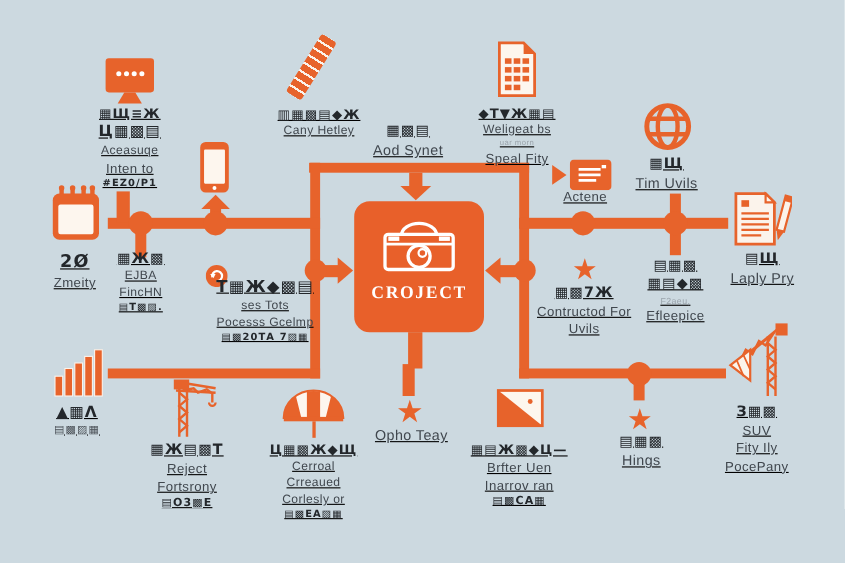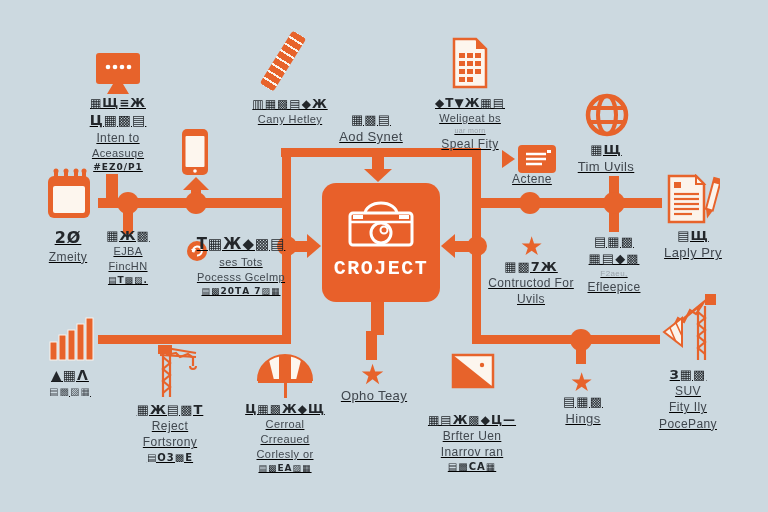--- a/index.html
+++ b/index.html
@@ -14,22 +14,22 @@
   .col div{margin-bottom:2px;}
   .g{font-family:"DejaVu Sans",sans-serif;font-weight:700;color:#23272B;letter-spacing:1px;}
   .g2{font-family:"DejaVu Sans",sans-serif;font-weight:700;color:#4A5056;letter-spacing:1px;}
   .t{color:#40474E;letter-spacing:.4px;}
   .lt{color:#9AA3AB;letter-spacing:.4px;}
   .f7{font-size:7px}.f8{font-size:8px}.f9{font-size:9px}.f10{font-size:10px}.f11{font-size:11px}
   .f12{font-size:12px}.f13{font-size:13px}.f14{font-size:14px}.f15{font-size:15px}.f16{font-size:16px}
   .abs{position:absolute;}
   .centerbox{position:absolute;left:322px;top:183px;width:118px;height:119px;border-radius:14px;
              background:#E8602A;text-align:center;}
-  .centerbox .title{color:#fff;font-weight:700;font-size:20px;letter-spacing:1.5px;
-                    font-family:Liberation Mono, monospace;margin-top:4px;}
+  .centerbox .title{color:#fff;font-weight:700;font-size:16px;letter-spacing:1.5px;
+                    font-family:Liberation Serif, serif;margin-top:4px;}
   .ruler{position:absolute;left:275px;top:30px;width:16px;height:62px;border-radius:3px;
          background:repeating-linear-gradient(to bottom,#E7632B 0 6px,#FBF3EB 6px 8px);
          transform:rotate(32deg);}
 </style>
 </head>
 <body>
 
 <div class="stage">
 
   <div class="ln" style="left:281px;top:148px;width:200px;height:9px"></div>
@@ -227,38 +227,38 @@
       <path d="M44,16 L36,28 L30,24 L24,36 L18,32 L12,44"></path>
     </g>
     <rect x="45" y="8" width="11" height="11" fill="#E7632B"></rect>
     <path d="M4,46 L22,32 L22,60 Z" fill="#FBF3EB" stroke="#E7632B" stroke-width="2"></path>
     <path d="M10,42 L16,56 M16,37 L22,50" stroke="#E7632B" stroke-width="1.6"></path>
   </svg>
 
   <div class="col" style="left:43px;top:96px">
     <div class="g f12">▦Щ≡Ж</div>
     <div class="g f14">Ц▦▩▤</div>
+    <div class="t f11">Aceasuqe</div>
     <div class="t f12">Inten to</div>
-    <div class="t f11">Aceasuqe</div>
     <div class="g f9">#EZ0/P1</div>
   </div>
 
   <div class="col" style="left:-7px;top:229px">
     <div class="g f16">2Ø</div>
     <div class="t f12">Zmeity</div>
   </div>
 
   <div class="col" style="left:53px;top:228px">
     <div class="g f13">▦Ж▩</div>
     <div class="t f11">EJBA</div>
     <div class="t f11">FincHN</div>
     <div class="g f9">▤Т▩▨.</div>
   </div>
 
-  <div class="col" style="left:166px;top:236px">
+  <div class="col" style="left:166px;top:252px">
     <div class="g f15">Т▦Ж◆▩▤</div>
     <div class="t f11">ses Tots</div>
     <div class="t f11">Pocesss Gcelmp</div>
     <div class="g f9">▤▩20ТА 7▨▦</div>
   </div>
 
   <div class="col" style="left:215px;top:97px">
     <div class="g f12">▥▦▩▤◆Ж</div>
     <div class="t f11">Cany Hetley</div>
   </div>
@@ -319,21 +319,21 @@
     <div class="t f11">Cerroal</div>
     <div class="t f11">Crreaued</div>
     <div class="t f11">Corlesly or</div>
     <div class="g f9">▤▩ЕА▨▦</div>
   </div>
 
   <div class="col" style="left:299px;top:388px">
     <div class="t f13">Opho Teay</div>
   </div>
 
-  <div class="col" style="left:397px;top:413px">
+  <div class="col" style="left:397px;top:402px">
     <div class="g f12">▦▤Ж▩◆Ц—</div>
     <div class="t f12">Brfter Uen</div>
     <div class="t f12">Inarrov ran</div>
     <div class="g f10">▤▩СА▦</div>
   </div>
 
   <div class="col" style="left:508px;top:394px">
     <div class="g f13">▤▦▩</div>
     <div class="t f13">Hings</div>
   </div>

